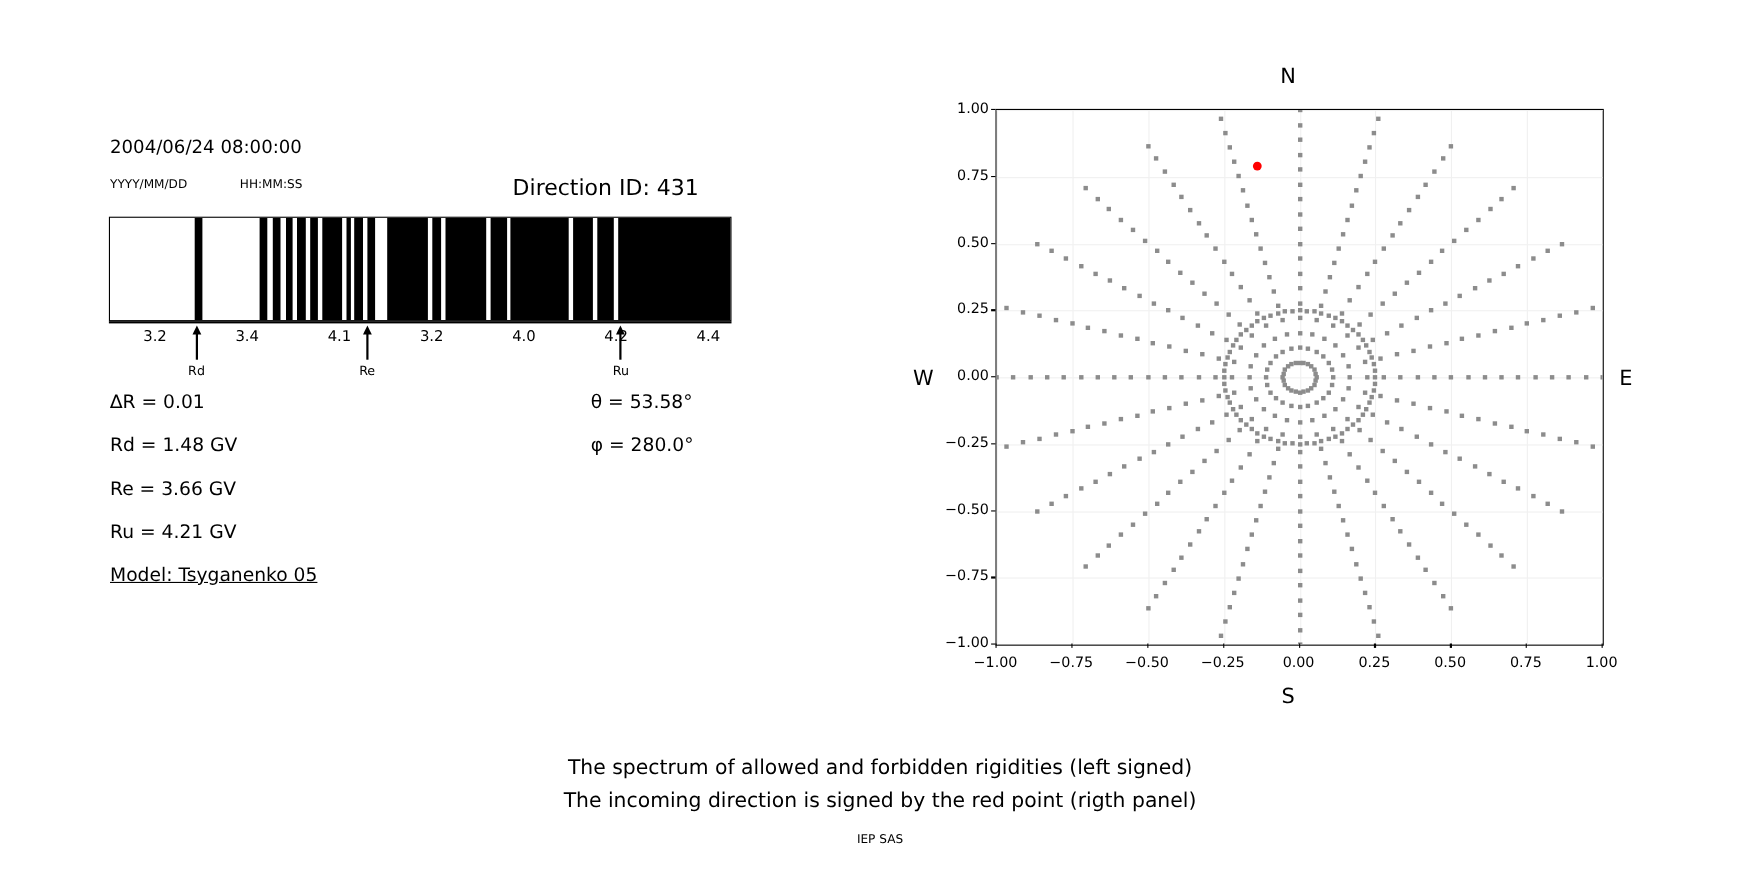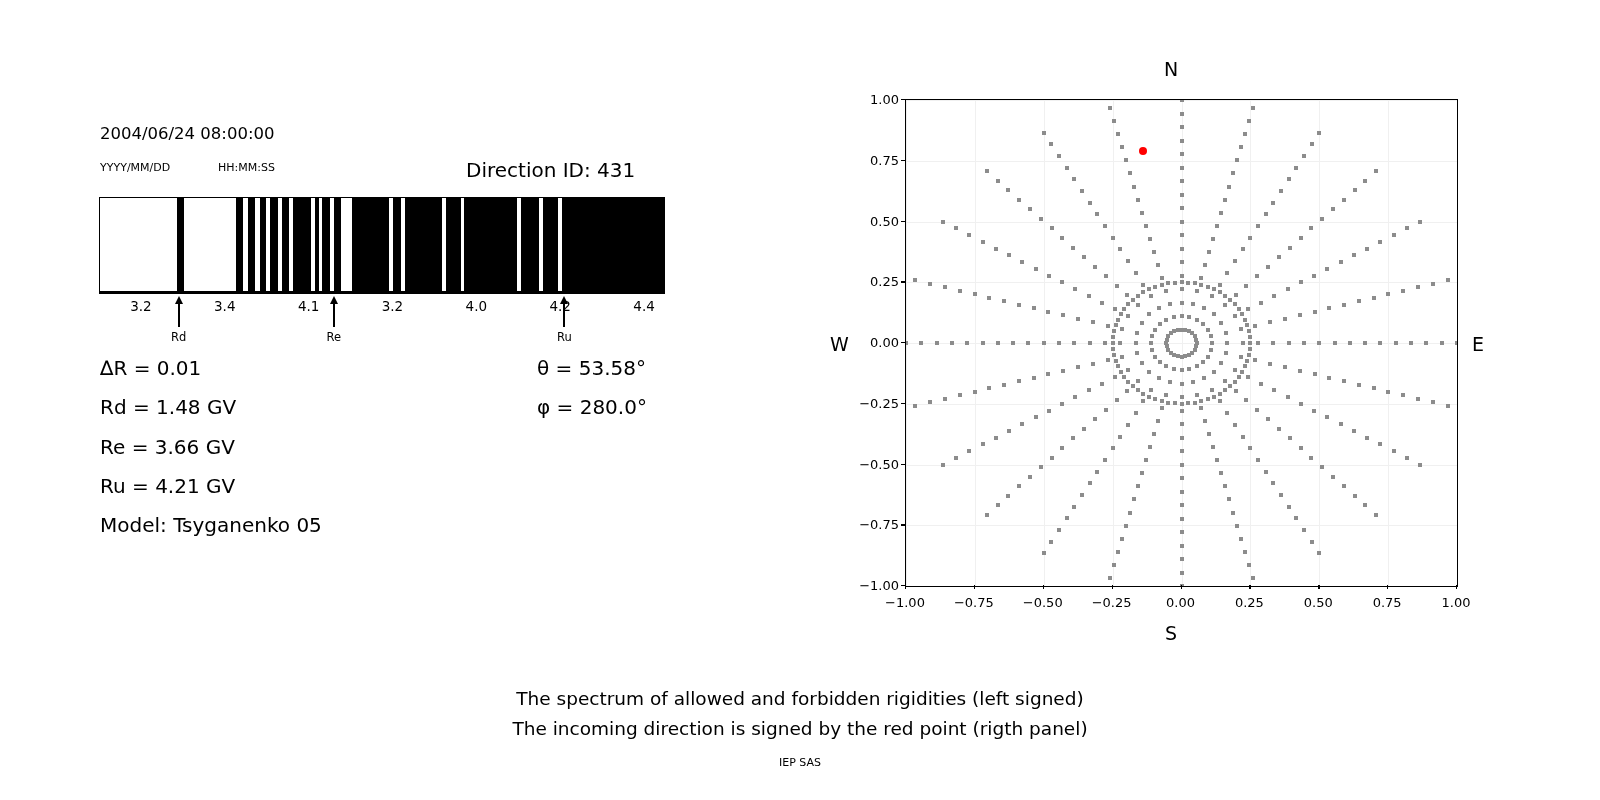--- a/index.html
+++ b/index.html
@@ -89,21 +89,21 @@
   .marker-label {
     position: absolute;
     font-size: 11.5px;
     transform: translateX(-50%);
     white-space: nowrap;
   }
 
   
   .param {
     position: absolute;
-    font-size: 20px;
+    font-size: 17px;
     white-space: nowrap;
   }
   .param-left  { left: 100px; }
   .param-right { left: 537px; }
 
   
   #right-panel {
     position: absolute;
     left: 830px; top: 0;
     width: 770px; height: 800px;
@@ -243,21 +243,21 @@
       <div class="marker-arrow" style="left: 563.378px; top: 302px; height: 25px;"></div>
       <div class="marker-head" style="left: 564.378px; top: 296px;"></div>
       <div class="marker-label" style="left: 564.378px; top: 330px;">Ru</div>
     </div>
 
   <div id="param-list">
       <div class="param param-left" style="top: 356px;">∆R = 0.01</div>
       <div class="param param-left" style="top: 395px;">Rd = 1.48 GV</div>
       <div class="param param-left" style="top: 435px;">Re = 3.66 GV</div>
       <div class="param param-left" style="top: 474px;">Ru = 4.21 GV</div>
-      <div class="param param-left" style="top: 513px;">Model: Tsyganenko 05</div>
+      <div class="param param-left" style="top: 513px; text-decoration: underline;">Model: Tsyganenko 05</div>
       <div class="param param-right" style="top: 356px;">θ = 53.58°</div>
       <div class="param param-right" style="top: 395px;">φ = 280.0°</div>
     </div>
 </div>
 
 <div id="right-panel">
 
   <div class="compass" id="compass-n">N</div>
   <div class="compass" id="compass-s">S</div>
   <div class="compass" id="compass-w">W</div>

